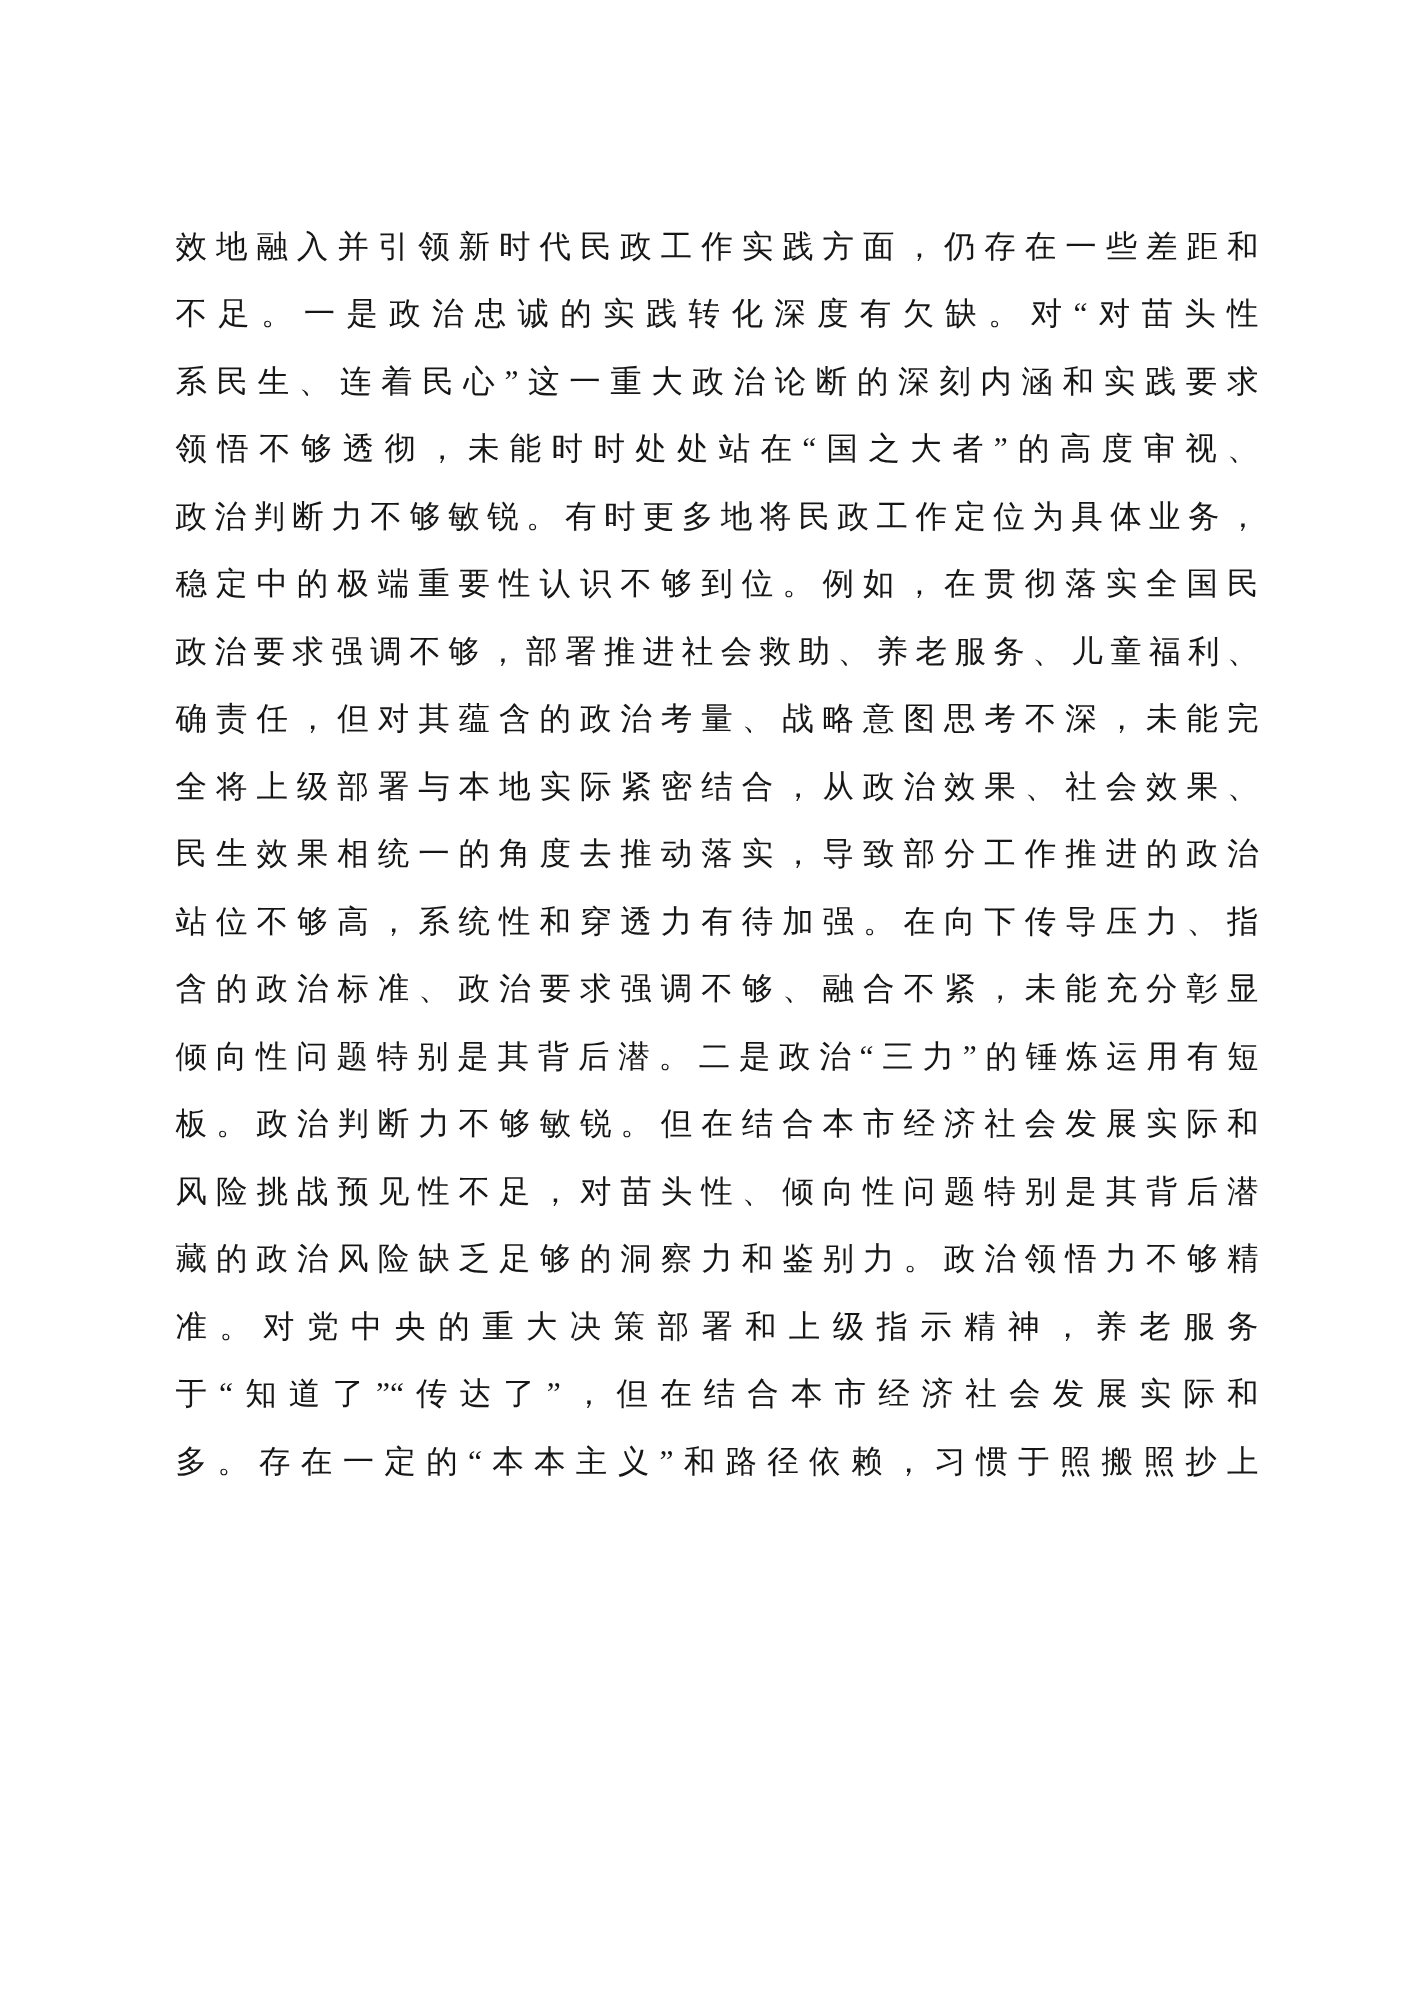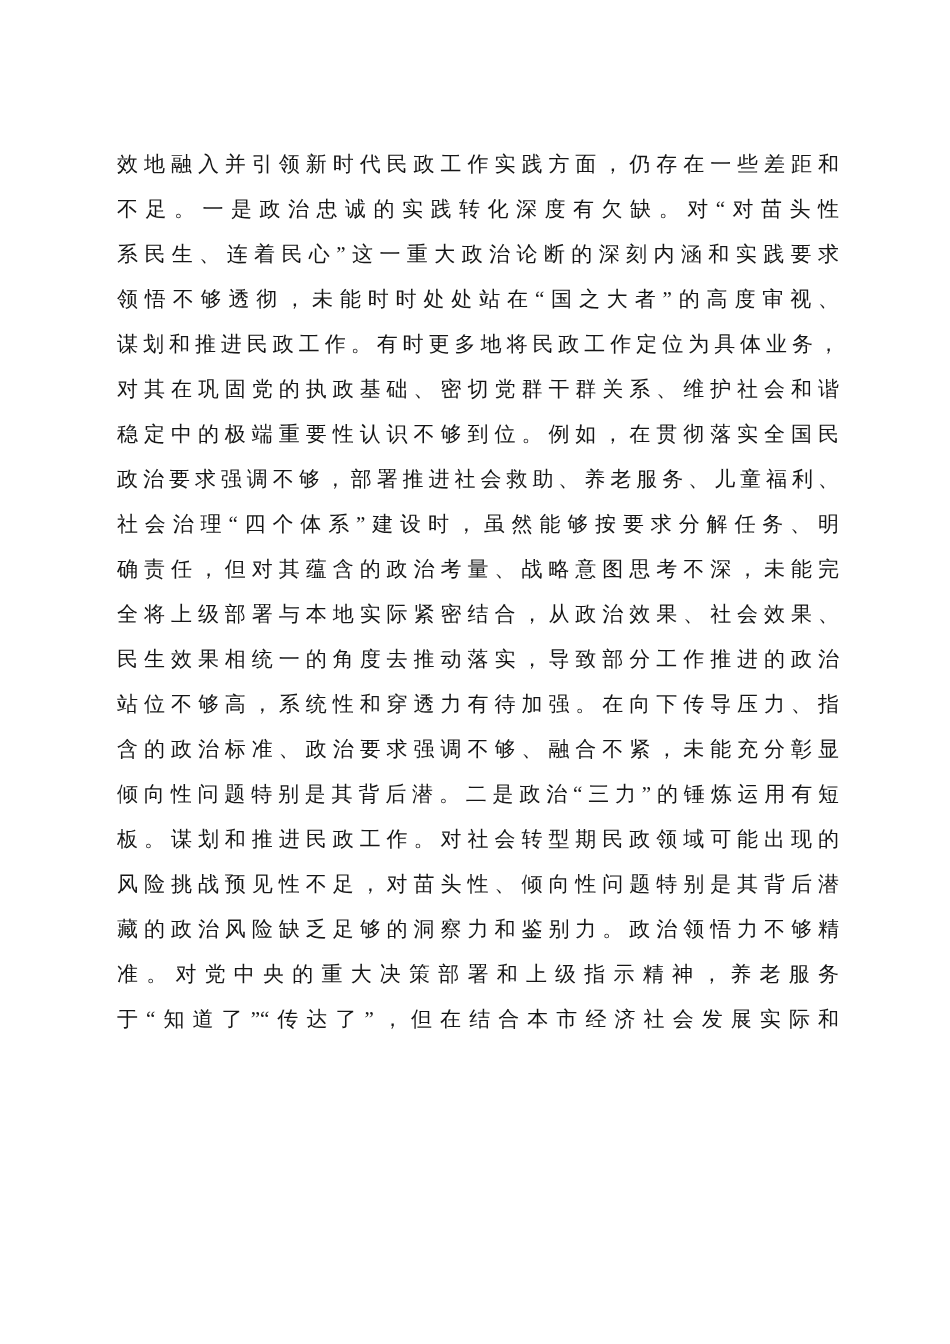--- a/index.html
+++ b/index.html
@@ -36,30 +36,29 @@
 </style>
 </head>
 <body>
 
 <div class="page">
   <div class="text-block">
       <div class="line">效地融入并引领新时代民政工作实践方面，仍存在一些差距和</div>
       <div class="line">不足。一是政治忠诚的实践转化深度有欠缺。对“对苗头性</div>
       <div class="line">系民生、连着民心”这一重大政治论断的深刻内涵和实践要求</div>
       <div class="line">领悟不够透彻，未能时时处处站在“国之大者”的高度审视、</div>
-      <div class="line">谋划和推进民政工作。有时更多地将民政工作定位为具体业务，</div>
-      <div class="line">对其在巩固党的执政基础、密切党群干群关系、维护社会和谐</div>
+      <div class="line">政治判断力不够敏锐。有时更多地将民政工作定位为具体业务，</div>
       <div class="line">稳定中的极端重要性认识不够到位。例如，在贯彻落实全国民</div>
       <div class="line">政治要求强调不够，部署推进社会救助、养老服务、儿童福利、</div>
-      <div class="line">社会治理“四个体系”建设时，虽然能够按要求分解任务、明</div>
       <div class="line">确责任，但对其蕴含的政治考量、战略意图思考不深，未能完</div>
       <div class="line">全将上级部署与本地实际紧密结合，从政治效果、社会效果、</div>
       <div class="line">民生效果相统一的角度去推动落实，导致部分工作推进的政治</div>
       <div class="line">站位不够高，系统性和穿透力有待加强。在向下传导压力、指</div>
       <div class="line">含的政治标准、政治要求强调不够、融合不紧，未能充分彰显</div>
       <div class="line">倾向性问题特别是其背后潜。二是政治“三力”的锤炼运用有短</div>
-      <div class="line">板。谋划和推进民政工作。对社会转型期民政领域可能出现的</div>
+      <div class="line">板。政治判断力不够敏锐。但在结合本市经济社会发展实际和</div>
       <div class="line">风险挑战预见性不足，对苗头性、倾向性问题特别是其背后潜</div>
       <div class="line">藏的政治风险缺乏足够的洞察力和鉴别力。政治领悟力不够精</div>
       <div class="line">准。对党中央的重大决策部署和上级指示精神，养老服务</div>
       <div class="line">于“知道了”“传达了”，但在结合本市经济社会发展实际和</div>
+      <div class="line">多。存在一定的“本本主义”和路径依赖，习惯于照搬照抄上</div>
     </div>
 </div>
 
 </body></html>

